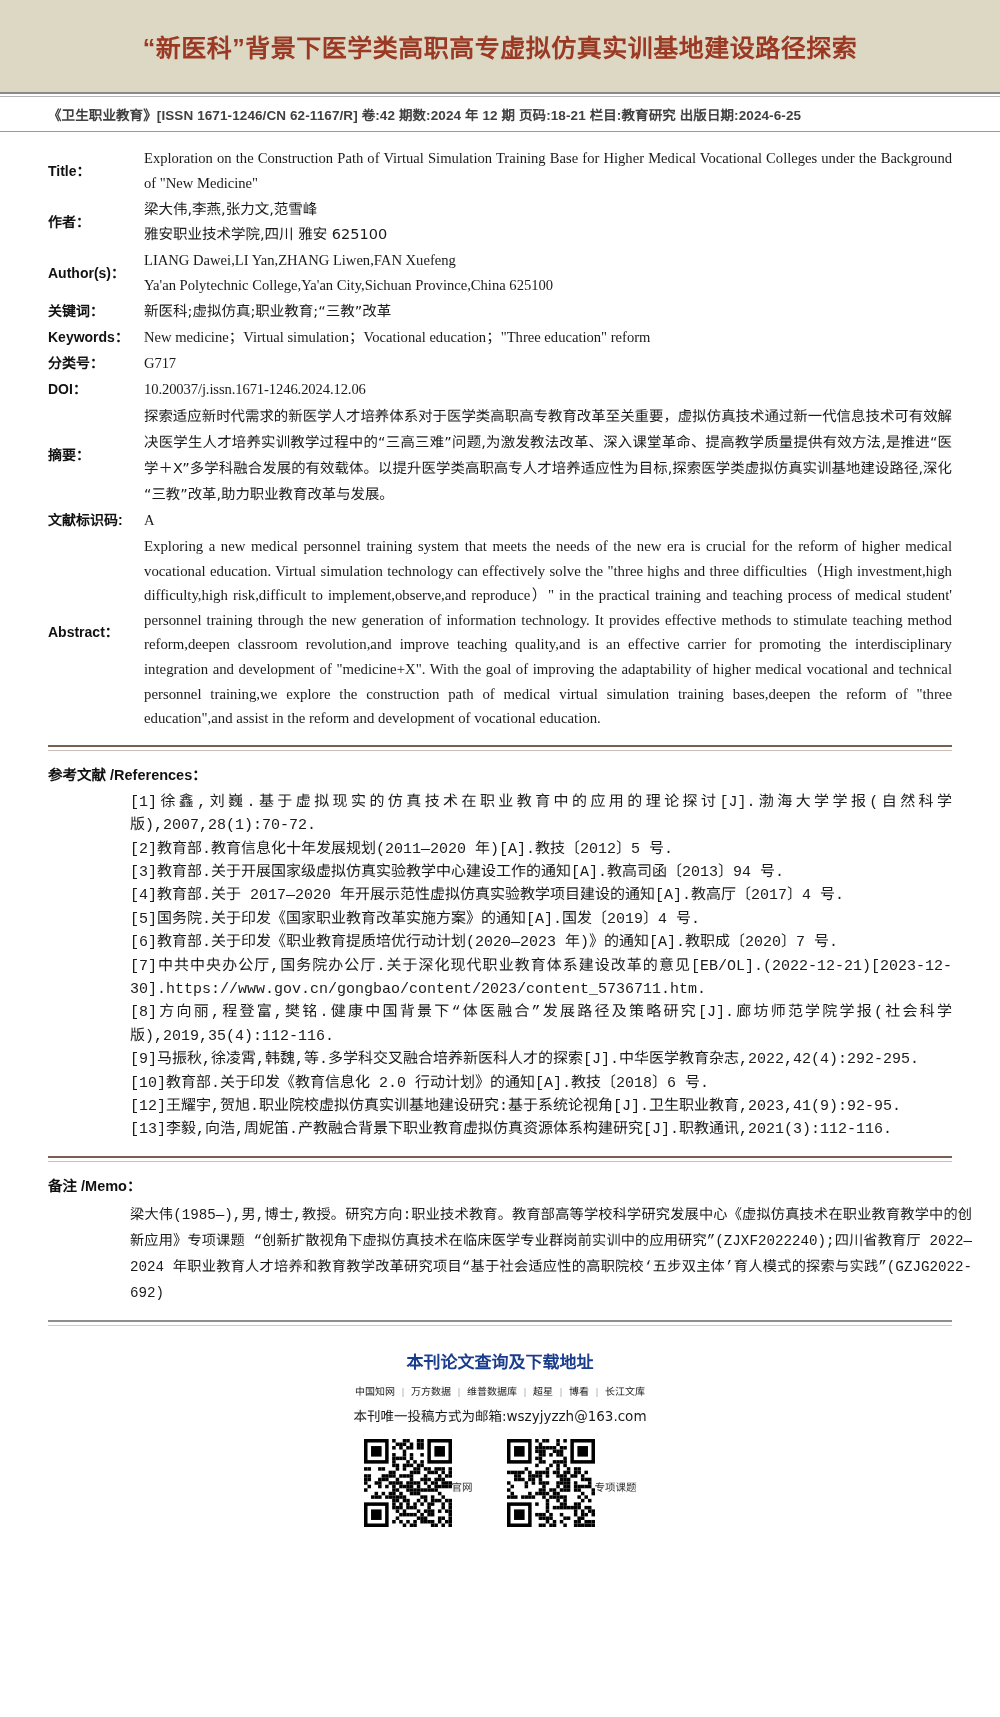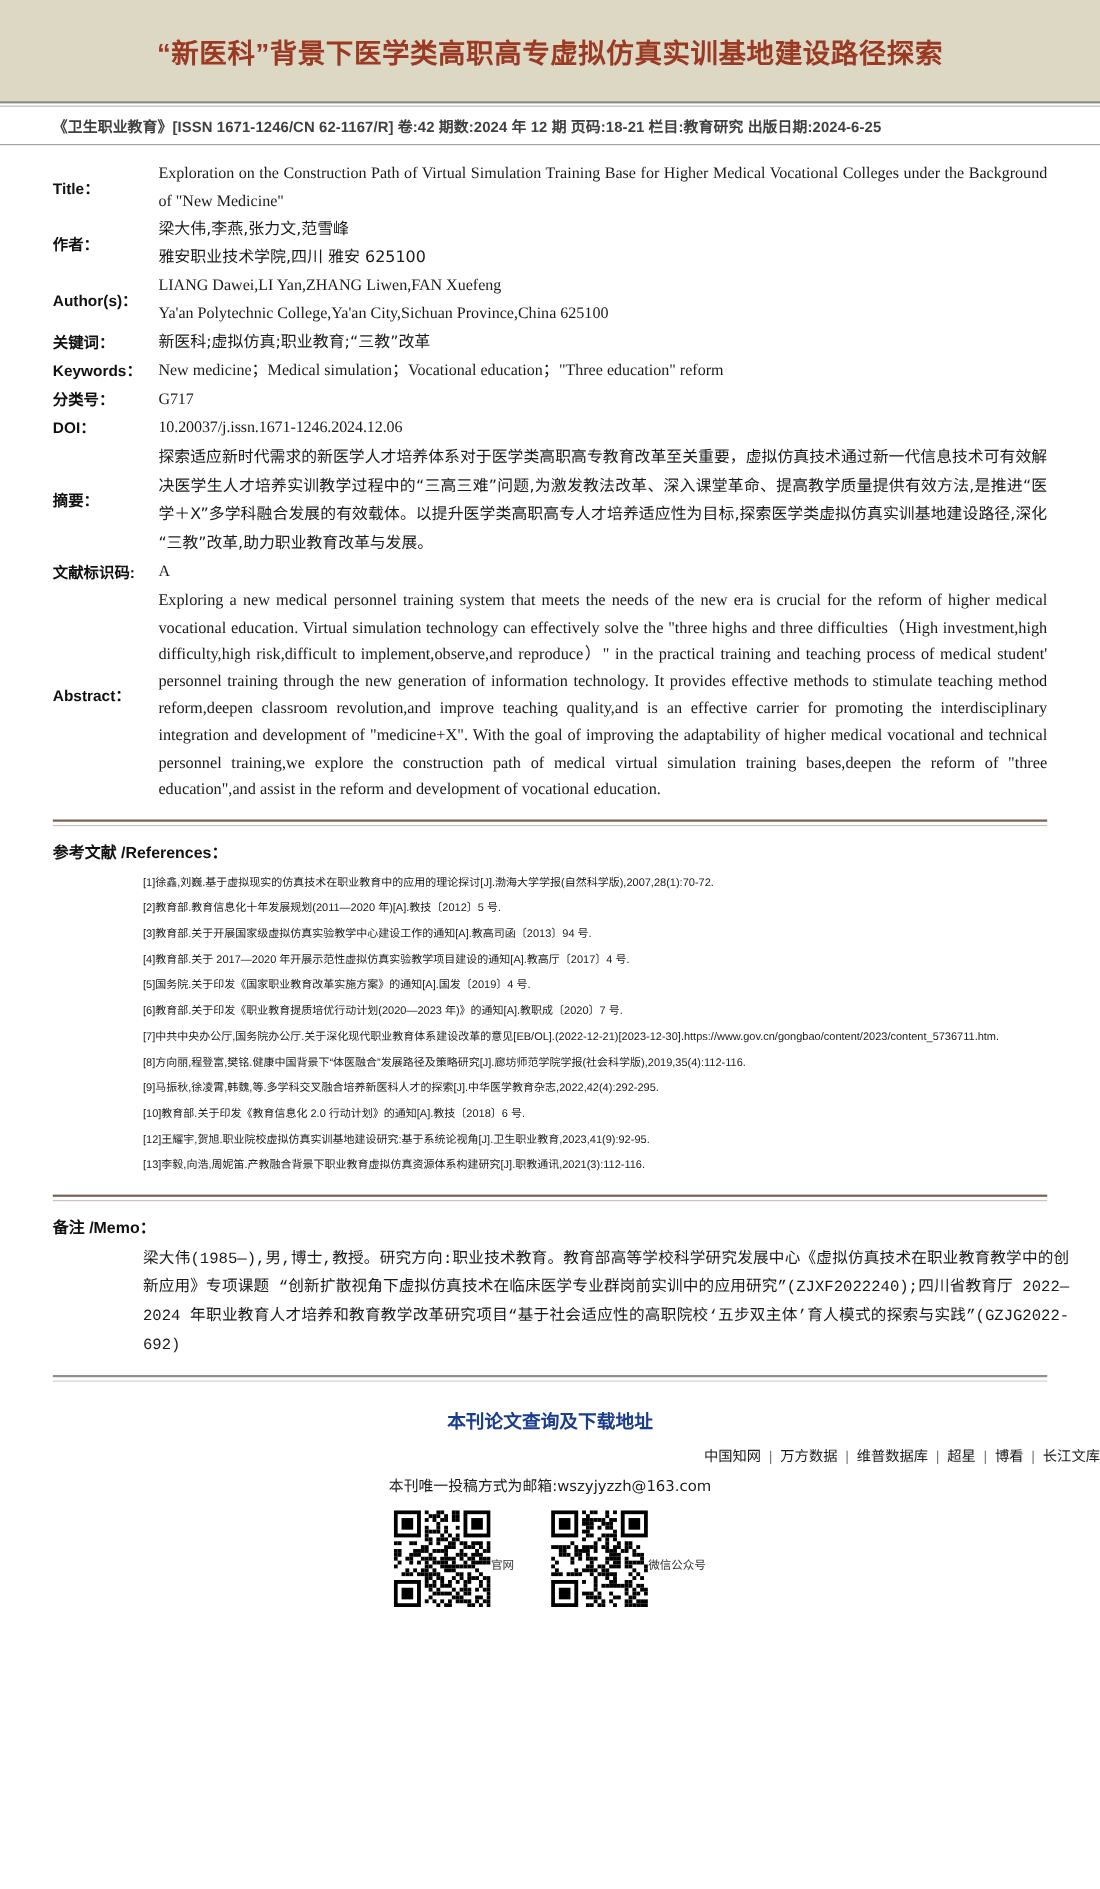--- a/index.html
+++ b/index.html
@@ -133,22 +133,22 @@
     font-size: 14.5px;
     color: #111;
     padding: 0 48px;
     margin-bottom: 7px;
   }
   .ref-list {
     padding: 0 48px 0 130px;
     box-sizing: border-box;
   }
   .ref-item {
-    font-family: Liberation Sans, sans-serif;
-    font-size: 10px;
+    font-family: Liberation Mono, monospace;
+    font-size: 15px;
     line-height: 23.4px;
     color: #1a1a1a;
     text-align: justify;
     text-align-last: left;
     margin: 0;
   }
 
   
   .memo-body {
     padding: 0 28px 0 130px;
@@ -166,25 +166,24 @@
     padding-top: 10px;
   }
   .footer-title {
     font-family: "Liberation Sans", "DejaVu Sans", sans-serif;
     font-weight: bold;
     font-size: 17px;
     color: #1a3c8c;
     margin-bottom: 10px;
   }
   .footer-dbs {
-    font-family: Liberation Sans, sans-serif;
-    font-size: 13px;
+    font-family: Liberation Serif, serif;
+    font-size: 10px;
     color: #1a1a1a;
     margin-bottom: 7px;
-    text-align: right;
   }
   .footer-dbs .divider {
     color: #777;
     margin: 0 7px;
     font-weight: normal;
   }
   .footer-mail {
     font-family: "DejaVu Sans", "Liberation Sans", sans-serif;
     font-size: 13.5px;
     color: #1a1a1a;
@@ -247,21 +246,21 @@
     </div>
   </div>
 
   <div class="field-row">
     <div class="field-label">关键词：</div>
     <div class="field-value cn">新医科;虚拟仿真;职业教育;“三教”改革</div>
   </div>
 
   <div class="field-row">
     <div class="field-label">Keywords：</div>
-    <div class="field-value en">New medicine；Medical simulation；Vocational education；"Three education" reform</div>
+    <div class="field-value en">New medicine；Virtual simulation；Vocational education；"Three education" reform</div>
   </div>
 
   <div class="field-row">
     <div class="field-label">分类号：</div>
     <div class="field-value mono-ish">G717</div>
   </div>
 
   <div class="field-row">
     <div class="field-label">DOI：</div>
     <div class="field-value mono-ish">10.20037/j.issn.1671-1246.2024.12.06</div>
@@ -768,16 +767,16 @@
             <rect x="0" y="0" width="24.64" height="24.64" fill="#000"></rect>
             <rect x="3.52" y="3.52" width="17.6" height="17.6" fill="#fff"></rect>
             <rect x="7.04" y="7.04" width="10.56" height="10.56" fill="#000"></rect>
             <rect x="63.36" y="0" width="24.64" height="24.64" fill="#000"></rect>
             <rect x="66.88" y="3.52" width="17.6" height="17.6" fill="#fff"></rect>
             <rect x="70.4" y="7.04" width="10.56" height="10.56" fill="#000"></rect>
             <rect x="0" y="63.36" width="24.64" height="24.64" fill="#000"></rect>
             <rect x="3.52" y="66.88" width="17.6" height="17.6" fill="#fff"></rect>
             <rect x="7.04" y="70.4" width="10.56" height="10.56" fill="#000"></rect>
           </svg></div>
-        <div class="qr-caption">微信公众号</div>
+        <div class="qr-caption">专项课题</div>
       </div>
     </div>
 </div>
 
 </body></html>

